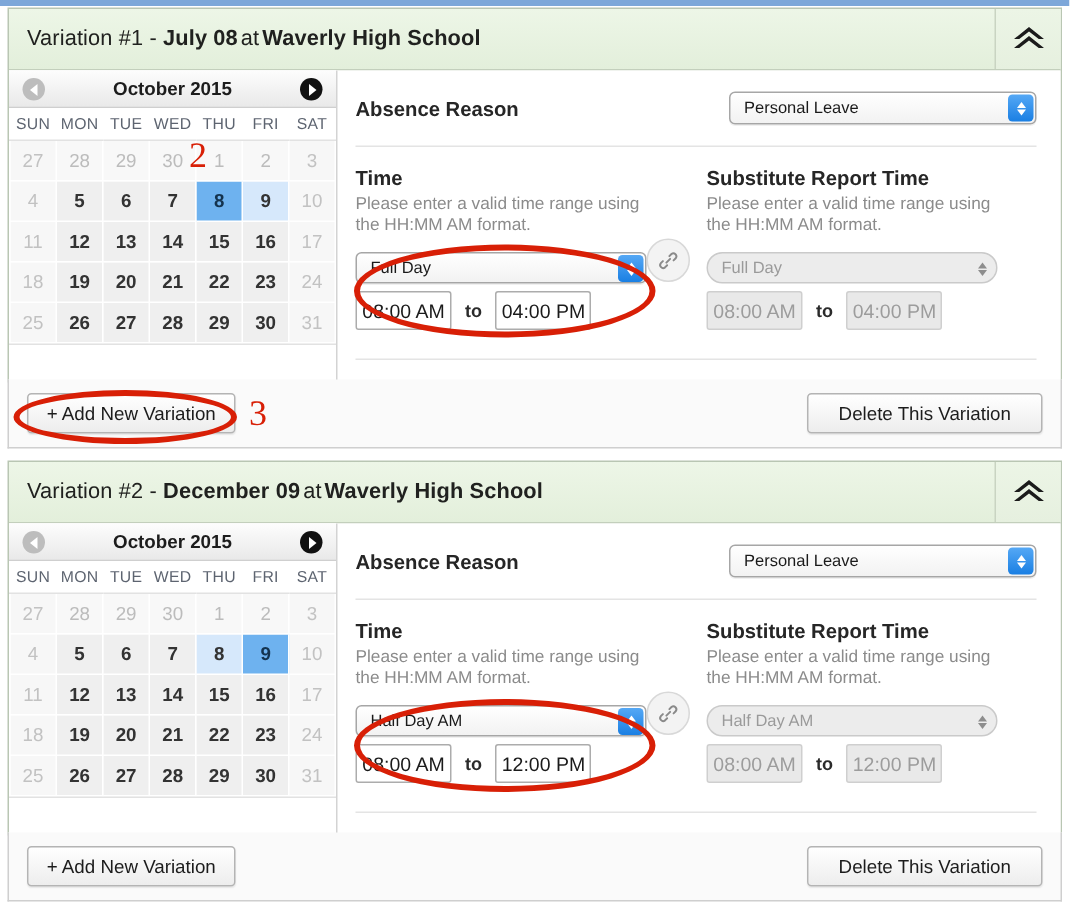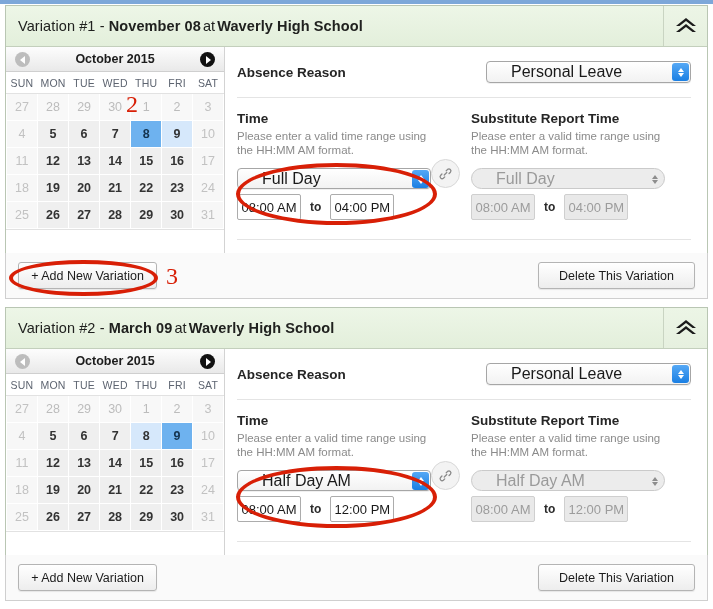--- a/index.html
+++ b/index.html
@@ -139,22 +139,22 @@
   }
   .lbl-strong { font-size: 13.5px; font-weight: bold; color: #262626; }
 
   .select {
     position: relative;
     width: 205px; height: 22px;
     background: linear-gradient(to bottom,#ffffff 0%, #f2f2f2 100%);
     border: 1px solid #a6a6a6;
     border-radius: 4px;
     display: flex; align-items: center;
-    font-size: 16px; color: #1a1a1a;
-    padding-left: 24px;
+    font-size: 11px; color: #1a1a1a;
+    padding-left: 9px;
     cursor: pointer;
     box-shadow: 0 1px 0 rgba(0,0,0,.06);
   }
   .select .stepper {
     position: absolute; right: 1px; top: 1px;
     width: 17px; height: 18px; border-radius: 3px;
     background: linear-gradient(to bottom,#55a8f5 0%, #1a7fe3 100%);
     display:flex; flex-direction:column; align-items:center; justify-content:center;
   }
   .select .stepper i { display:block; width:0;height:0; }
@@ -258,21 +258,21 @@
 </head>
 <body>
 
 <div id="page">
 
   <div class="topstrip"></div>
 
   <div class="panel" style="top:5px;">
     <div class="panel-header">
       <div class="panel-title">
-        <span class="lbl">Variation #1 - </span><span class="dt">November 08</span><span class="at">at</span><span class="sch">Waverly High School</span>
+        <span class="lbl">Variation #1 - </span><span class="dt">July 08</span><span class="at">at</span><span class="sch">Waverly High School</span>
       </div>
       <div class="collapse-btn">
         <svg class="chev" width="22" height="18" viewBox="0 0 22 18">
           <polygon points="11,1 21,9 17.5,9 11,4 4.5,9 1,9" fill="#1b1b1b"></polygon>
           <polygon points="11,7 21,15 17.5,15 11,10 4.5,15 1,15" fill="#1b1b1b"></polygon>
         </svg>
       </div>
     </div>
 
     <div class="panel-body">
@@ -418,21 +418,21 @@
   </div>
 
   <div class="actionbar" style="top:253px;">
     <div class="btn add">+ Add New Variation</div>
     <div class="btn del">Delete This Variation</div>
   </div>
 
   <div class="panel" style="top:307px;">
     <div class="panel-header">
       <div class="panel-title">
-        <span class="lbl">Variation #2 - </span><span class="dt">March 09</span><span class="at">at</span><span class="sch">Waverly High School</span>
+        <span class="lbl">Variation #2 - </span><span class="dt">December 09</span><span class="at">at</span><span class="sch">Waverly High School</span>
       </div>
       <div class="collapse-btn">
         <svg class="chev" width="22" height="18" viewBox="0 0 22 18">
           <polygon points="11,1 21,9 17.5,9 11,4 4.5,9 1,9" fill="#1b1b1b"></polygon>
           <polygon points="11,7 21,15 17.5,15 11,10 4.5,15 1,15" fill="#1b1b1b"></polygon>
         </svg>
       </div>
     </div>
 
     <div class="panel-body">

